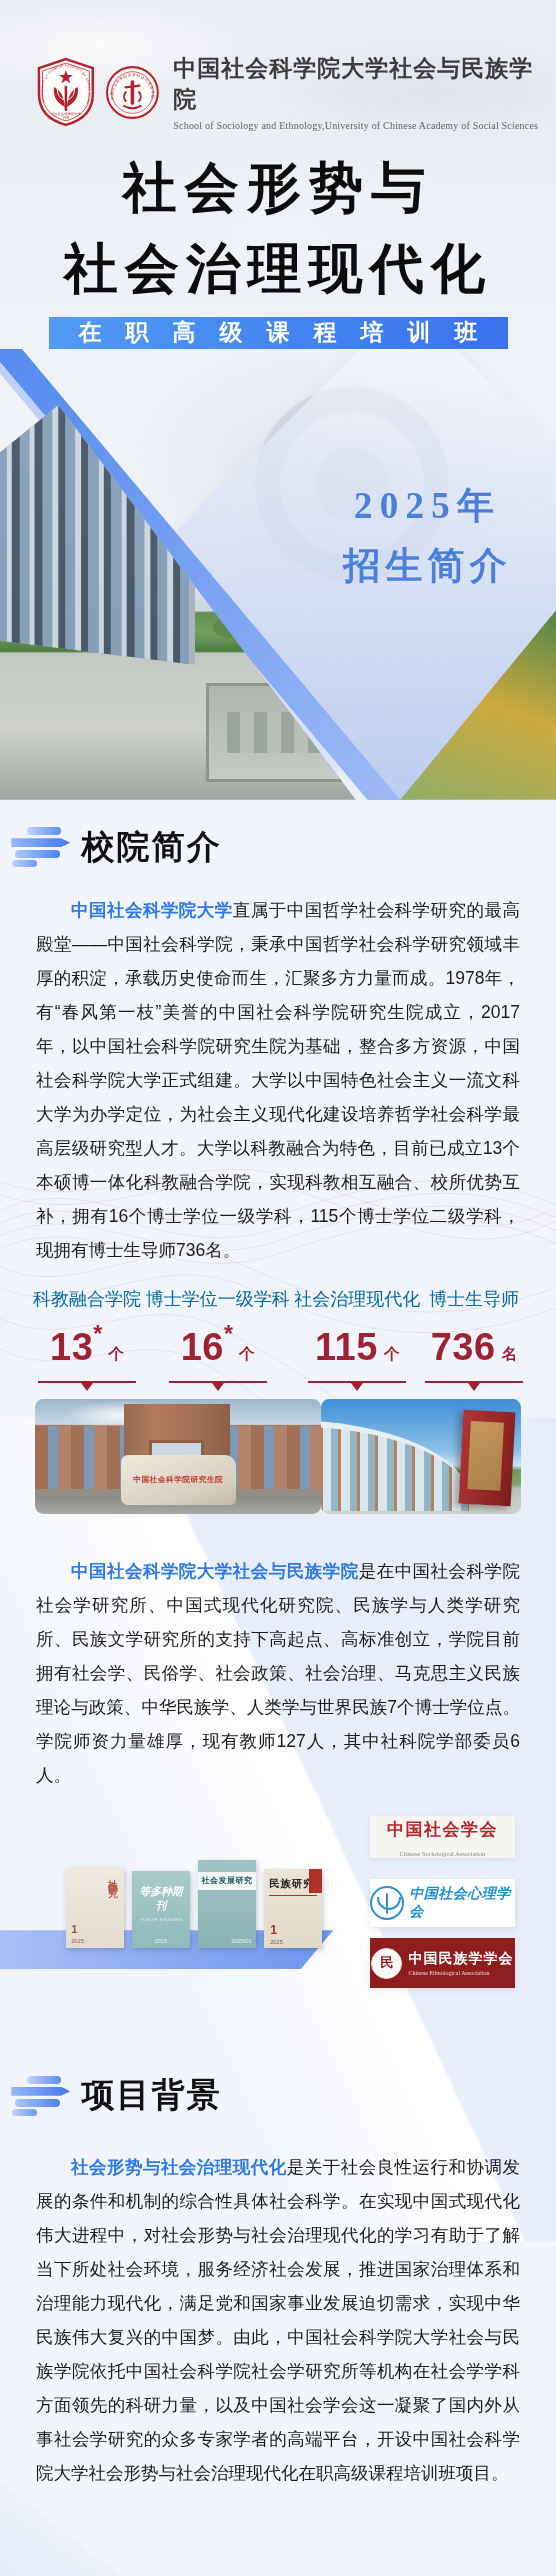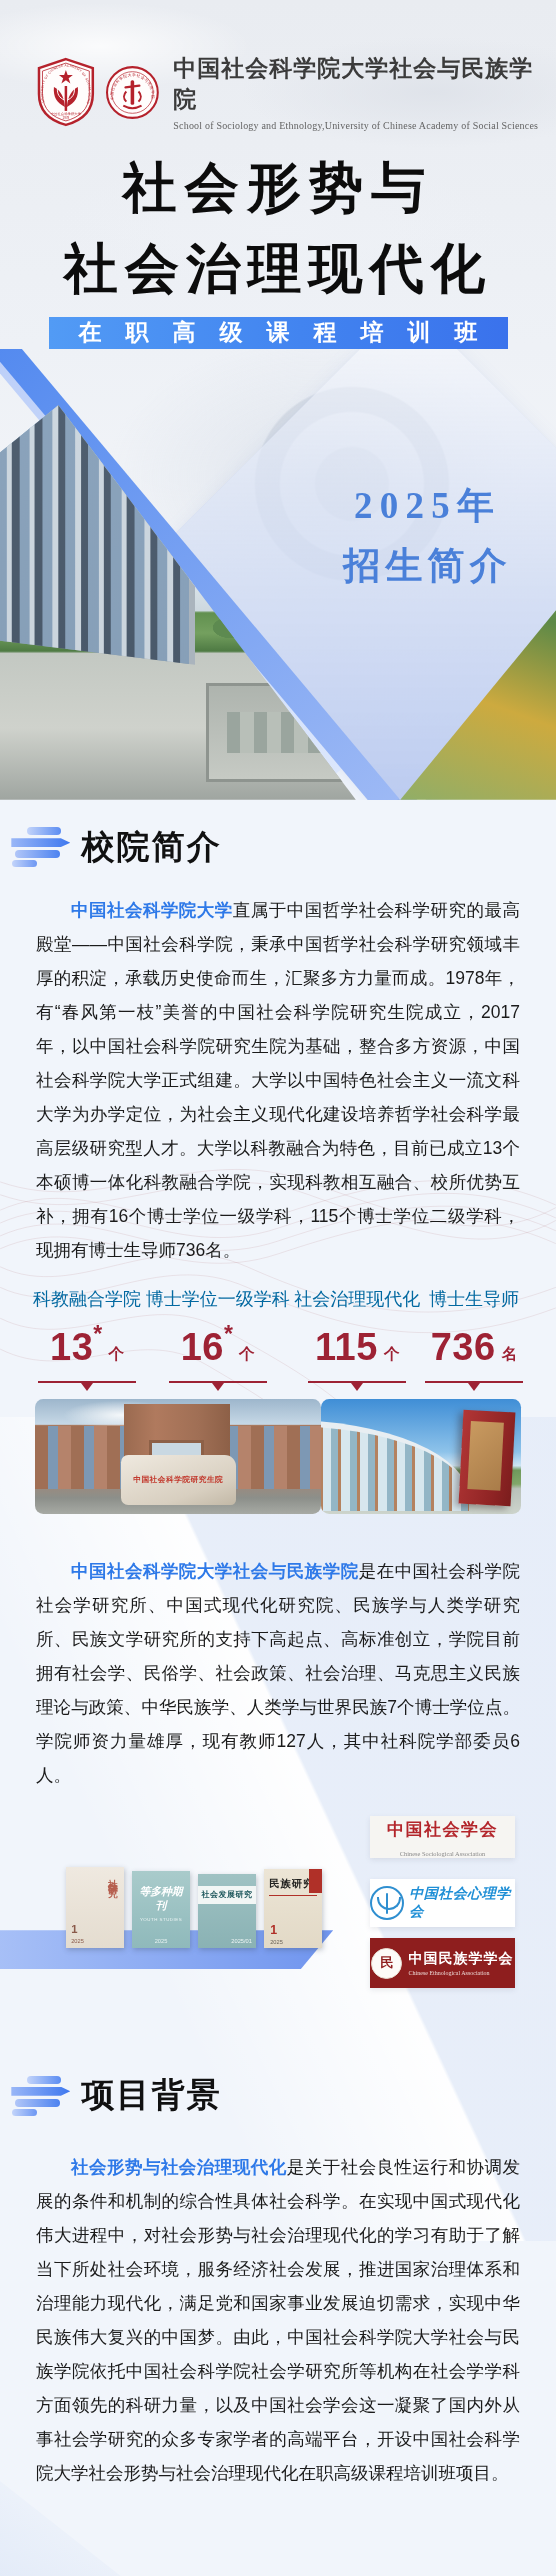--- a/index.html
+++ b/index.html
@@ -162,21 +162,21 @@
   .j1{left:66px;height:81px;background:linear-gradient(180deg,#efe9e0,#e4dccf);}
   .j1 .vt{position:absolute;right:5.2px;top:4.1px;writing-mode:vertical-rl;color:#b65f4f;
           font-family:"Liberation Serif","DejaVu Serif",serif;font-weight:700;font-size:9.8px;letter-spacing:2.1px;}
   .j1 .iss{position:absolute;left:5.2px;bottom:13.4px;color:#8a5a4a;font-size:11.3px;font-weight:700;}
   .j1 .yr{position:absolute;left:5.2px;bottom:4.1px;color:#8a5a4a;font-size:5.7px;}
   .j2{left:132px;background:linear-gradient(180deg,#a9cbcb,#8fb9bb);}
   .j2 .script{margin:13.4px 4.1px 0;color:#fff;font-family:"Liberation Serif","DejaVu Serif",serif;
               font-style:italic;font-weight:700;font-size:10.8px;text-align:center;}
   .j2 .en{margin-top:4.1px;text-align:center;color:#ecf5f4;font-size:4.4px;letter-spacing:0.5px;}
   .j2 .yr{position:absolute;left:0;right:0;bottom:4.1px;text-align:center;color:#e6f1f0;font-size:5.7px;}
-  .j3{left:198px;height:74px;background:linear-gradient(180deg,#9fc2c3,#8ab2b4);}
+  .j3{left:198px;height:88px;background:linear-gradient(180deg,#9fc2c3,#8ab2b4);}
   .j3 .band{margin-top:11.3px;background:#f2f6f5;padding:3.6px 2.1px;text-align:center;
             color:#20595e;font-weight:800;font-size:8px;letter-spacing:0.5px;}
   .j3 .iss{position:absolute;right:4.1px;bottom:4.1px;color:#eef5f4;font-size:5.7px;}
   .j4{left:264px;height:79px;background:linear-gradient(180deg,#ece5d6,#e2d9c6);}
   .j4:before{content:"";position:absolute;right:0;top:0;width:13.4px;height:24px;background:#b03028;}
   .j4 .ttl{margin:7.2px 5.2px 0;color:#20201e;font-family:"Liberation Serif","DejaVu Serif",serif;
            font-weight:800;font-size:10.3px;letter-spacing:1px;}
   .j4 .rule{height:1.5px;background:#b03028;margin:4.1px 5.2px 0;}
   .j4 .iss{position:absolute;left:6.2px;bottom:11.3px;color:#b03028;font-size:12.4px;font-weight:800;}
   .j4 .yr{position:absolute;left:6.2px;bottom:3.1px;color:#6b6458;font-size:5.7px;}

